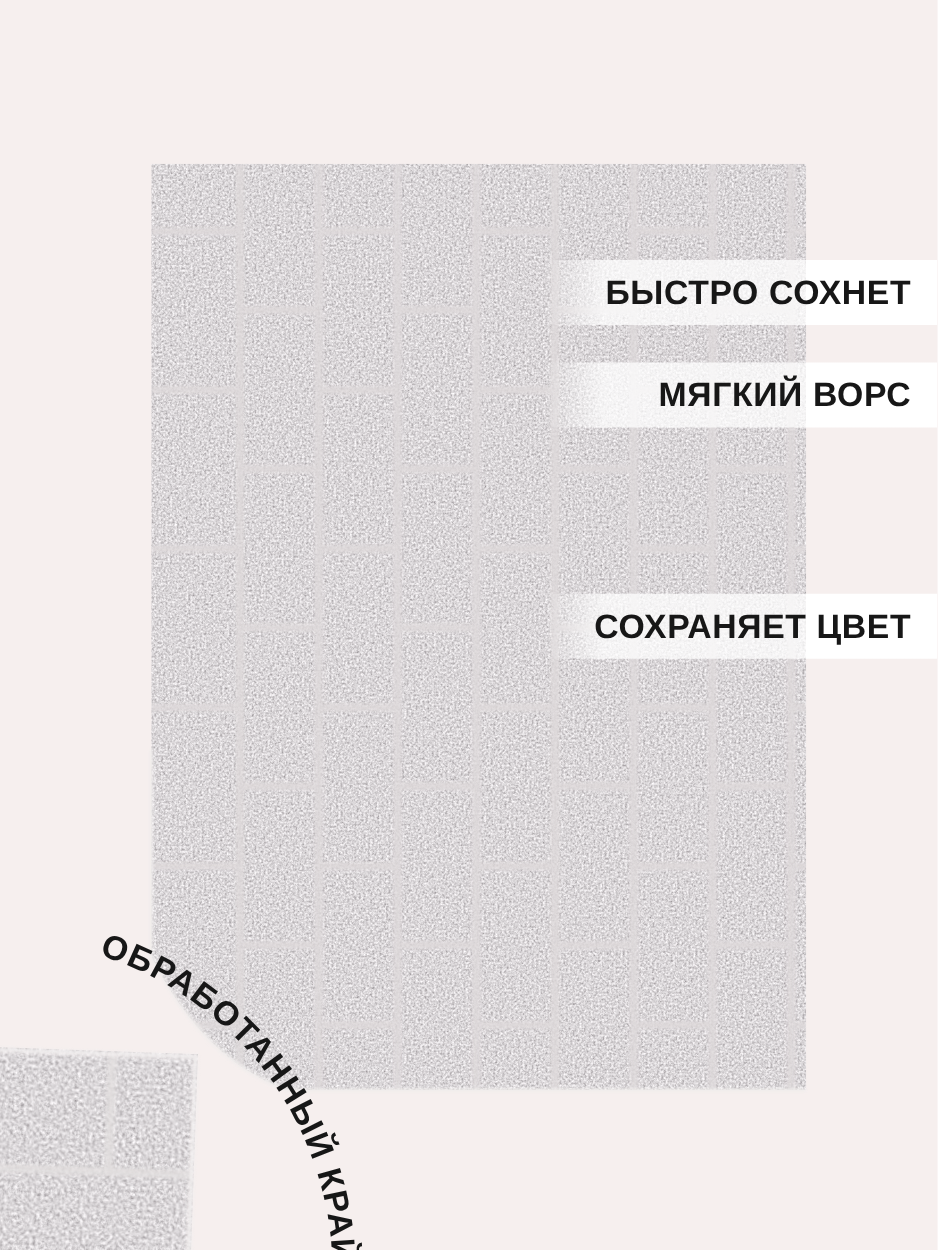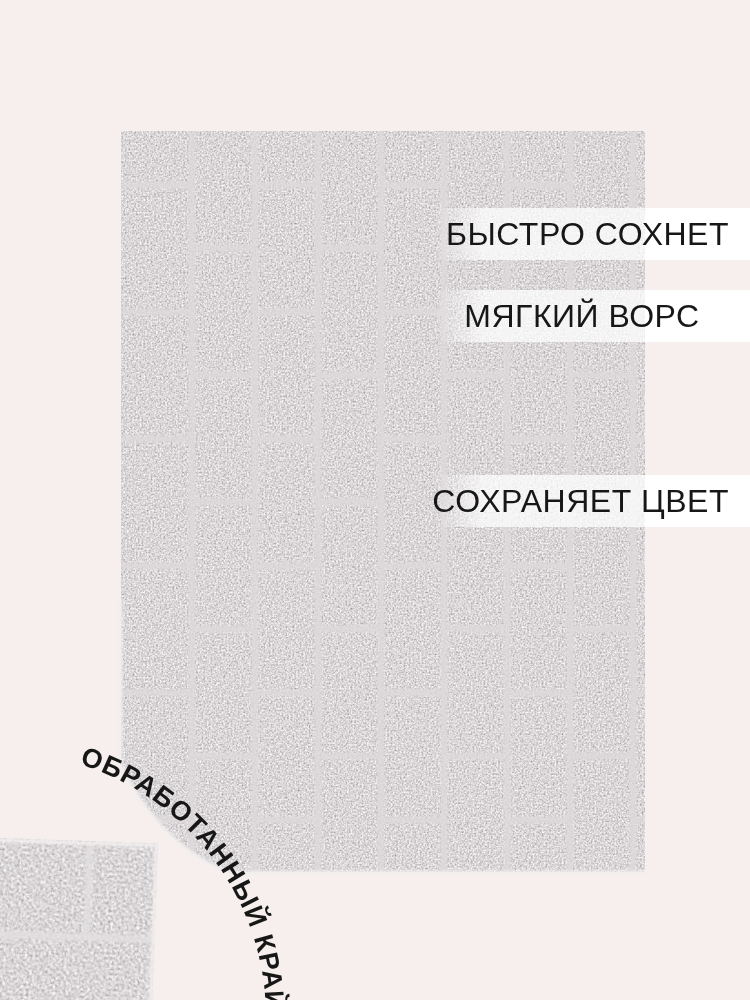--- a/index.html
+++ b/index.html
@@ -22,28 +22,28 @@
     justify-content:flex-end;
     padding-right:21px;
     background:linear-gradient(to right,
       rgba(255,255,255,0) 0px,
       rgba(255,255,255,0.74) 48px,
       rgba(255,255,255,0.74) 210px,
       #ffffff 210px,
       #ffffff 100%);
   }
   .feature-band span{
-    font-size:32px;
-    font-weight:400;
+    font-size:27px;
+    font-weight:700;
     letter-spacing:0.5px;
     color:#171717;
     white-space:nowrap;
   }
   .band-1{top:208px;}
-  .band-2{top:290px;justify-content:center;}
+  .band-2{top:290px;}
   .band-3{top:370px;}
   .band-4{top:475px;}
 </style>
 </head>
 <body>
 
 <div class="stage">
 
   <svg width="750" height="1000" viewBox="0 0 750 1000">
     <defs>

